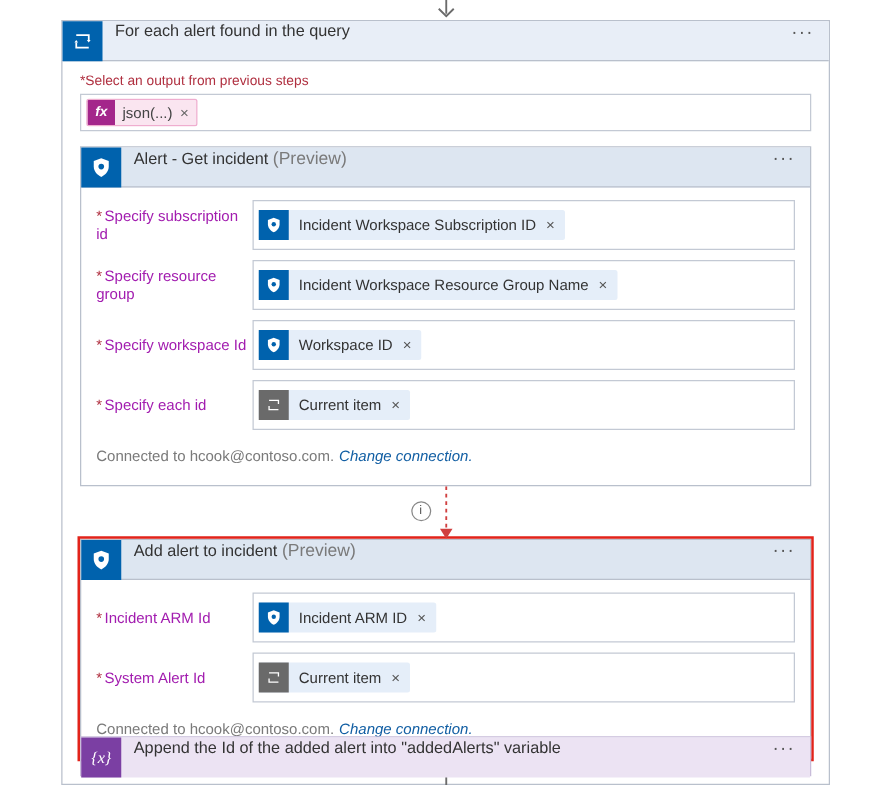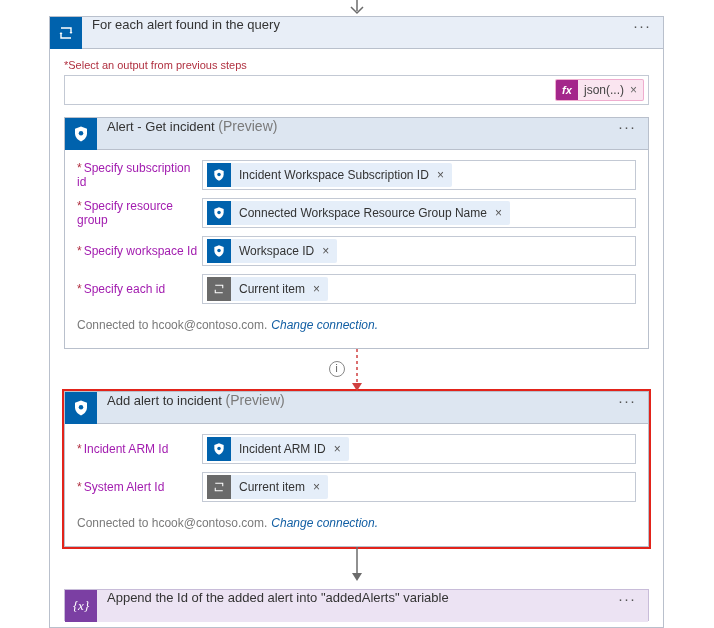--- a/index.html
+++ b/index.html
@@ -48,21 +48,20 @@
   .icon-purple{ background: #7b3fa3; color: #fff; }
   .hdr-title { flex: 1; padding-left: 10px; color: #333; font-size: 13px; }
   .hdr-preview { color: #7a7a7a; font-size: 14px; }
   .ellipsis { color: #555; font-size: 15px; letter-spacing: 1px; padding: 0 4px; cursor: pointer; }
   .fe-body { padding: 10px 14px 0 14px; }
   .tiny-label { color: #b03040; font-size: 11px; margin-bottom: 4px; }
   .output-row {
     display: flex; align-items: center;
     border: 1px solid #c3c9d4; height: 30px; background: #fff;
     padding: 0 4px;
-    justify-content: flex-end;
   }
   .fx-token {
     display: inline-flex; align-items: center;
     background: #d83b8c22; border: 1px solid #d83b8c55;
     height: 22px; border-radius: 2px; overflow: hidden;
     font-size: 12px; color: #444;
   }
   .fx-token .fx-ic { background: #a4268b; color: #fff; width: 22px; height: 22px; display: flex; align-items: center; justify-content: center; font-style: italic; font-weight: bold; font-size: 11px; }
   .fx-token .fx-tx { padding: 0 6px; }
   .fx-token .fx-x  { padding-right: 6px; color: #666; cursor: pointer; }
@@ -76,21 +75,21 @@
     outline-offset: 0px;
   }
   .action-body { padding: 10px 12px 6px 12px; }
   .param-row { display: flex; align-items: center; margin-bottom: 8px; }
   .param-label {
     width: 125px; flex: 0 0 125px;
     font-size: 12px; color: #a21caf;
   }
   .param-label::before { content: "*"; color: #b03040; margin-right: 2px; }
   .param-field {
-    flex: 1; border: 1px solid #c3c9d4; height: 30px; background: #fff;
+    flex: 1; border: 1px solid #c3c9d4; height: 40px; background: #fff;
     display: flex; align-items: center; padding: 0 4px;
   }
   .token {
     display: inline-flex; align-items: center;
     background: #e5eef9; border-radius: 2px;
     height: 24px; font-size: 12px; color: #333;
   }
   .token .tk-ic {
     width: 24px; height: 24px;
     display: flex; align-items: center; justify-content: center;
@@ -184,21 +183,21 @@
       <div class="param-row">
         <div class="param-label">Specify resource group</div>
         <div class="param-field">
           <span class="token">
             <span class="tk-ic">
                 <svg width="14" height="14" viewBox="0 0 24 24">
                   <path class="shield-svg" d="M12 2l8 3v6c0 5-3.5 9-8 11-4.5-2-8-6-8-11V5l8-3z"></path>
                   <circle cx="12" cy="11" r="3" fill="#0062ad"></circle>
                 </svg>
               </span>
-            <span class="tk-tx">Connected Workspace Resource Group Name</span>
+            <span class="tk-tx">Incident Workspace Resource Group Name</span>
             <span class="tk-x">×</span>
           </span>
         </div>
       </div>
       <div class="param-row">
         <div class="param-label">Specify workspace Id</div>
         <div class="param-field">
           <span class="token">
             <span class="tk-ic">
                 <svg width="14" height="14" viewBox="0 0 24 24">

